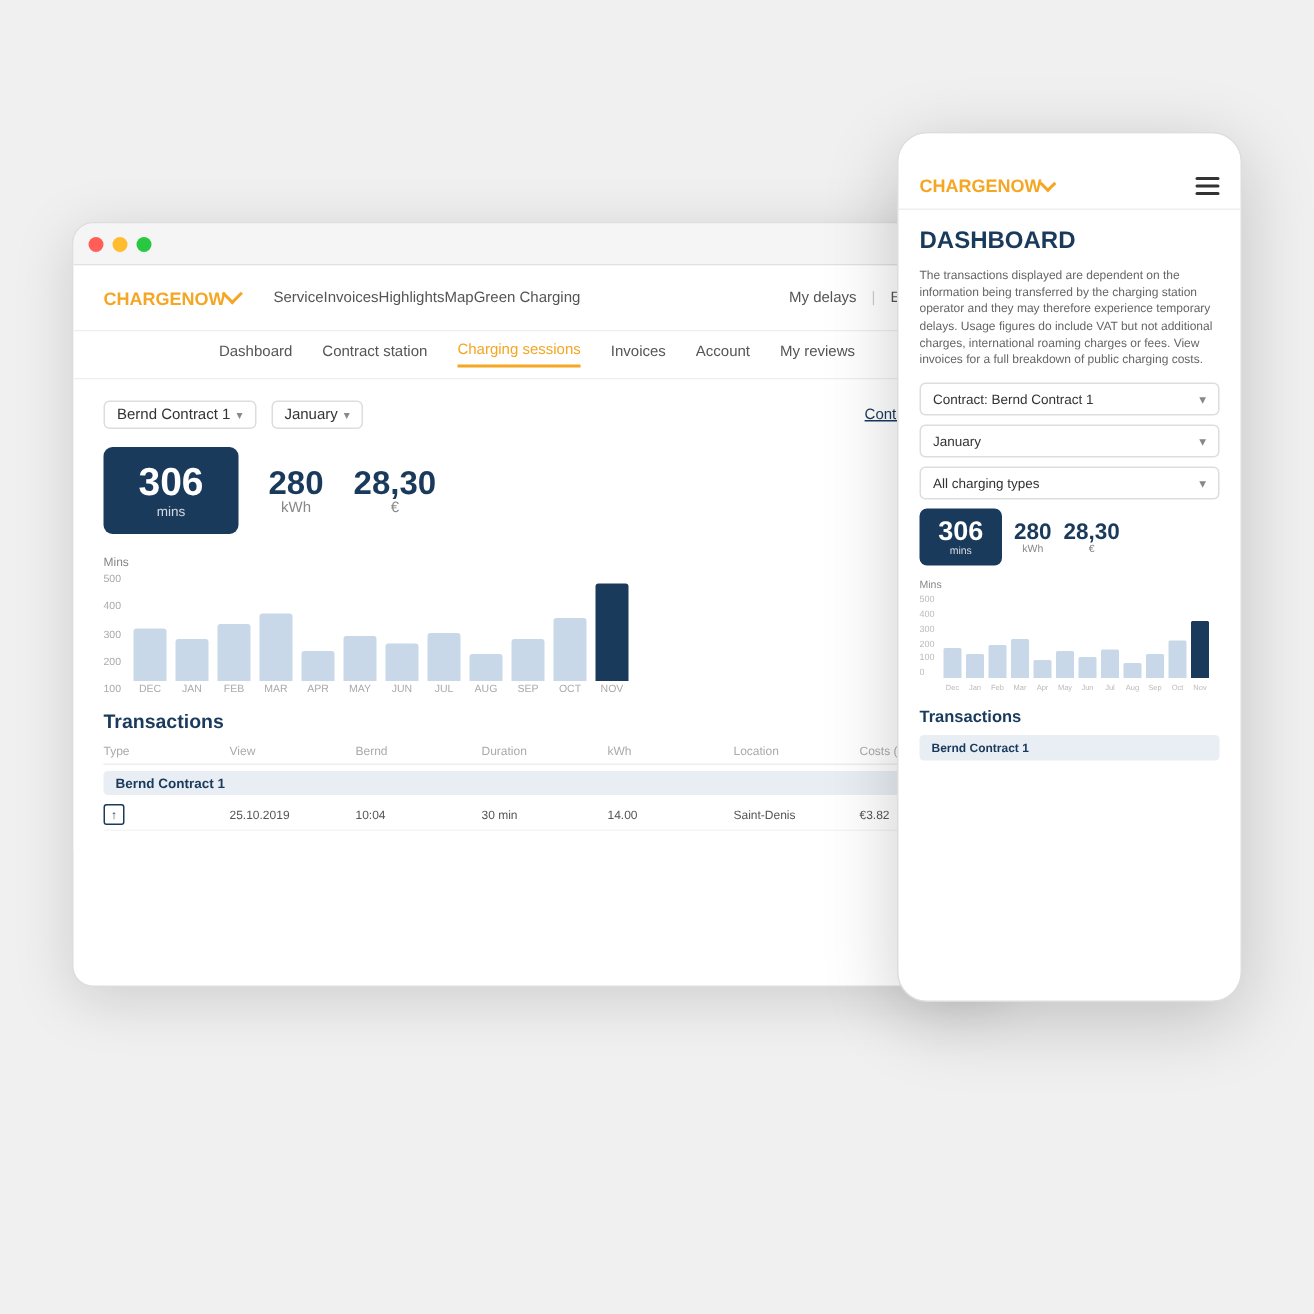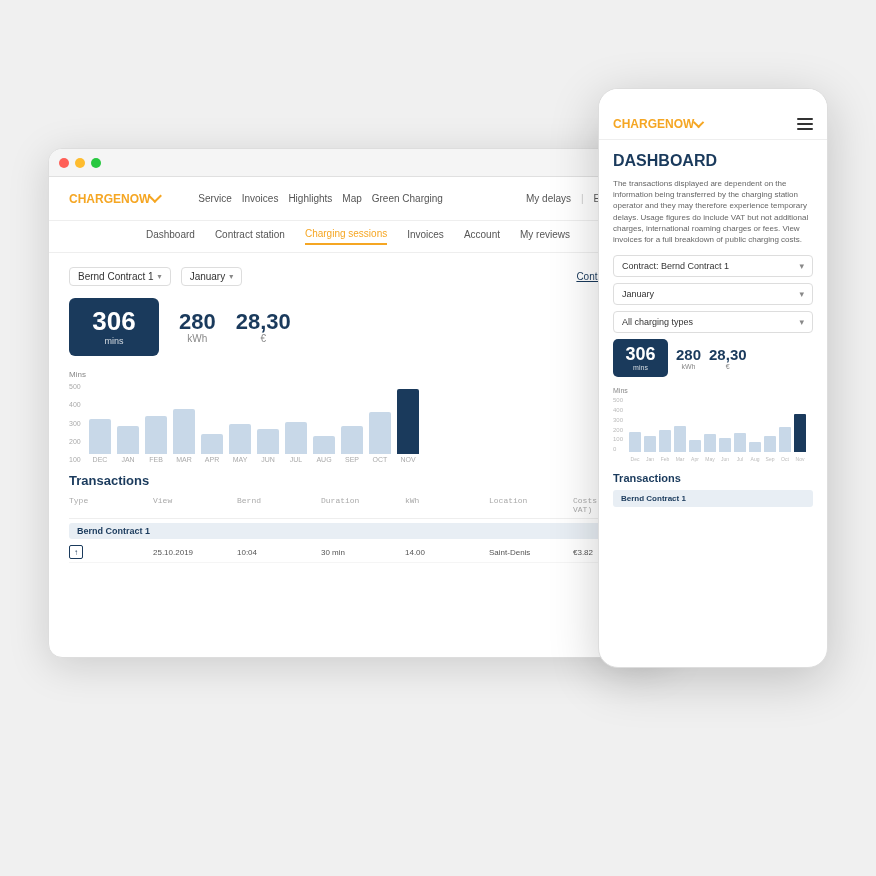--- a/index.html
+++ b/index.html
@@ -50,22 +50,22 @@
       height: 44px;
       background: #fff;
       border-bottom: 1px solid #eee;
       display: flex;
       align-items: center;
       padding: 0 20px;
       gap: 20px;
     }
     .nav-links {
       display: flex;
-      gap: 10px;
-      margin-left: 16px;
+      gap: 0;
+      margin-left: 0;
     }
     .nav-link {
       font-size: 10px;
       color: #555;
       cursor: pointer;
     }
     .nav-right {
       margin-left: auto;
       display: flex;
       align-items: center;
@@ -219,21 +219,21 @@
     }
     .table-header {
       display: flex;
       gap: 10px;
       font-size: 8px;
       color: #aaa;
       border-bottom: 1px solid #eee;
       padding-bottom: 4px;
       margin-bottom: 4px;
     }
-    .table-header span { flex: 1; font-family: Liberation Mono, monospace; }
+    .table-header span { flex: 1; }
     .table-group-row {
       background: #e8eef4;
       font-size: 9px;
       font-weight: 600;
       color: #1a3a5c;
       padding: 3px 8px;
       border-radius: 3px;
       margin-bottom: 3px;
     }
     .table-data-row {

